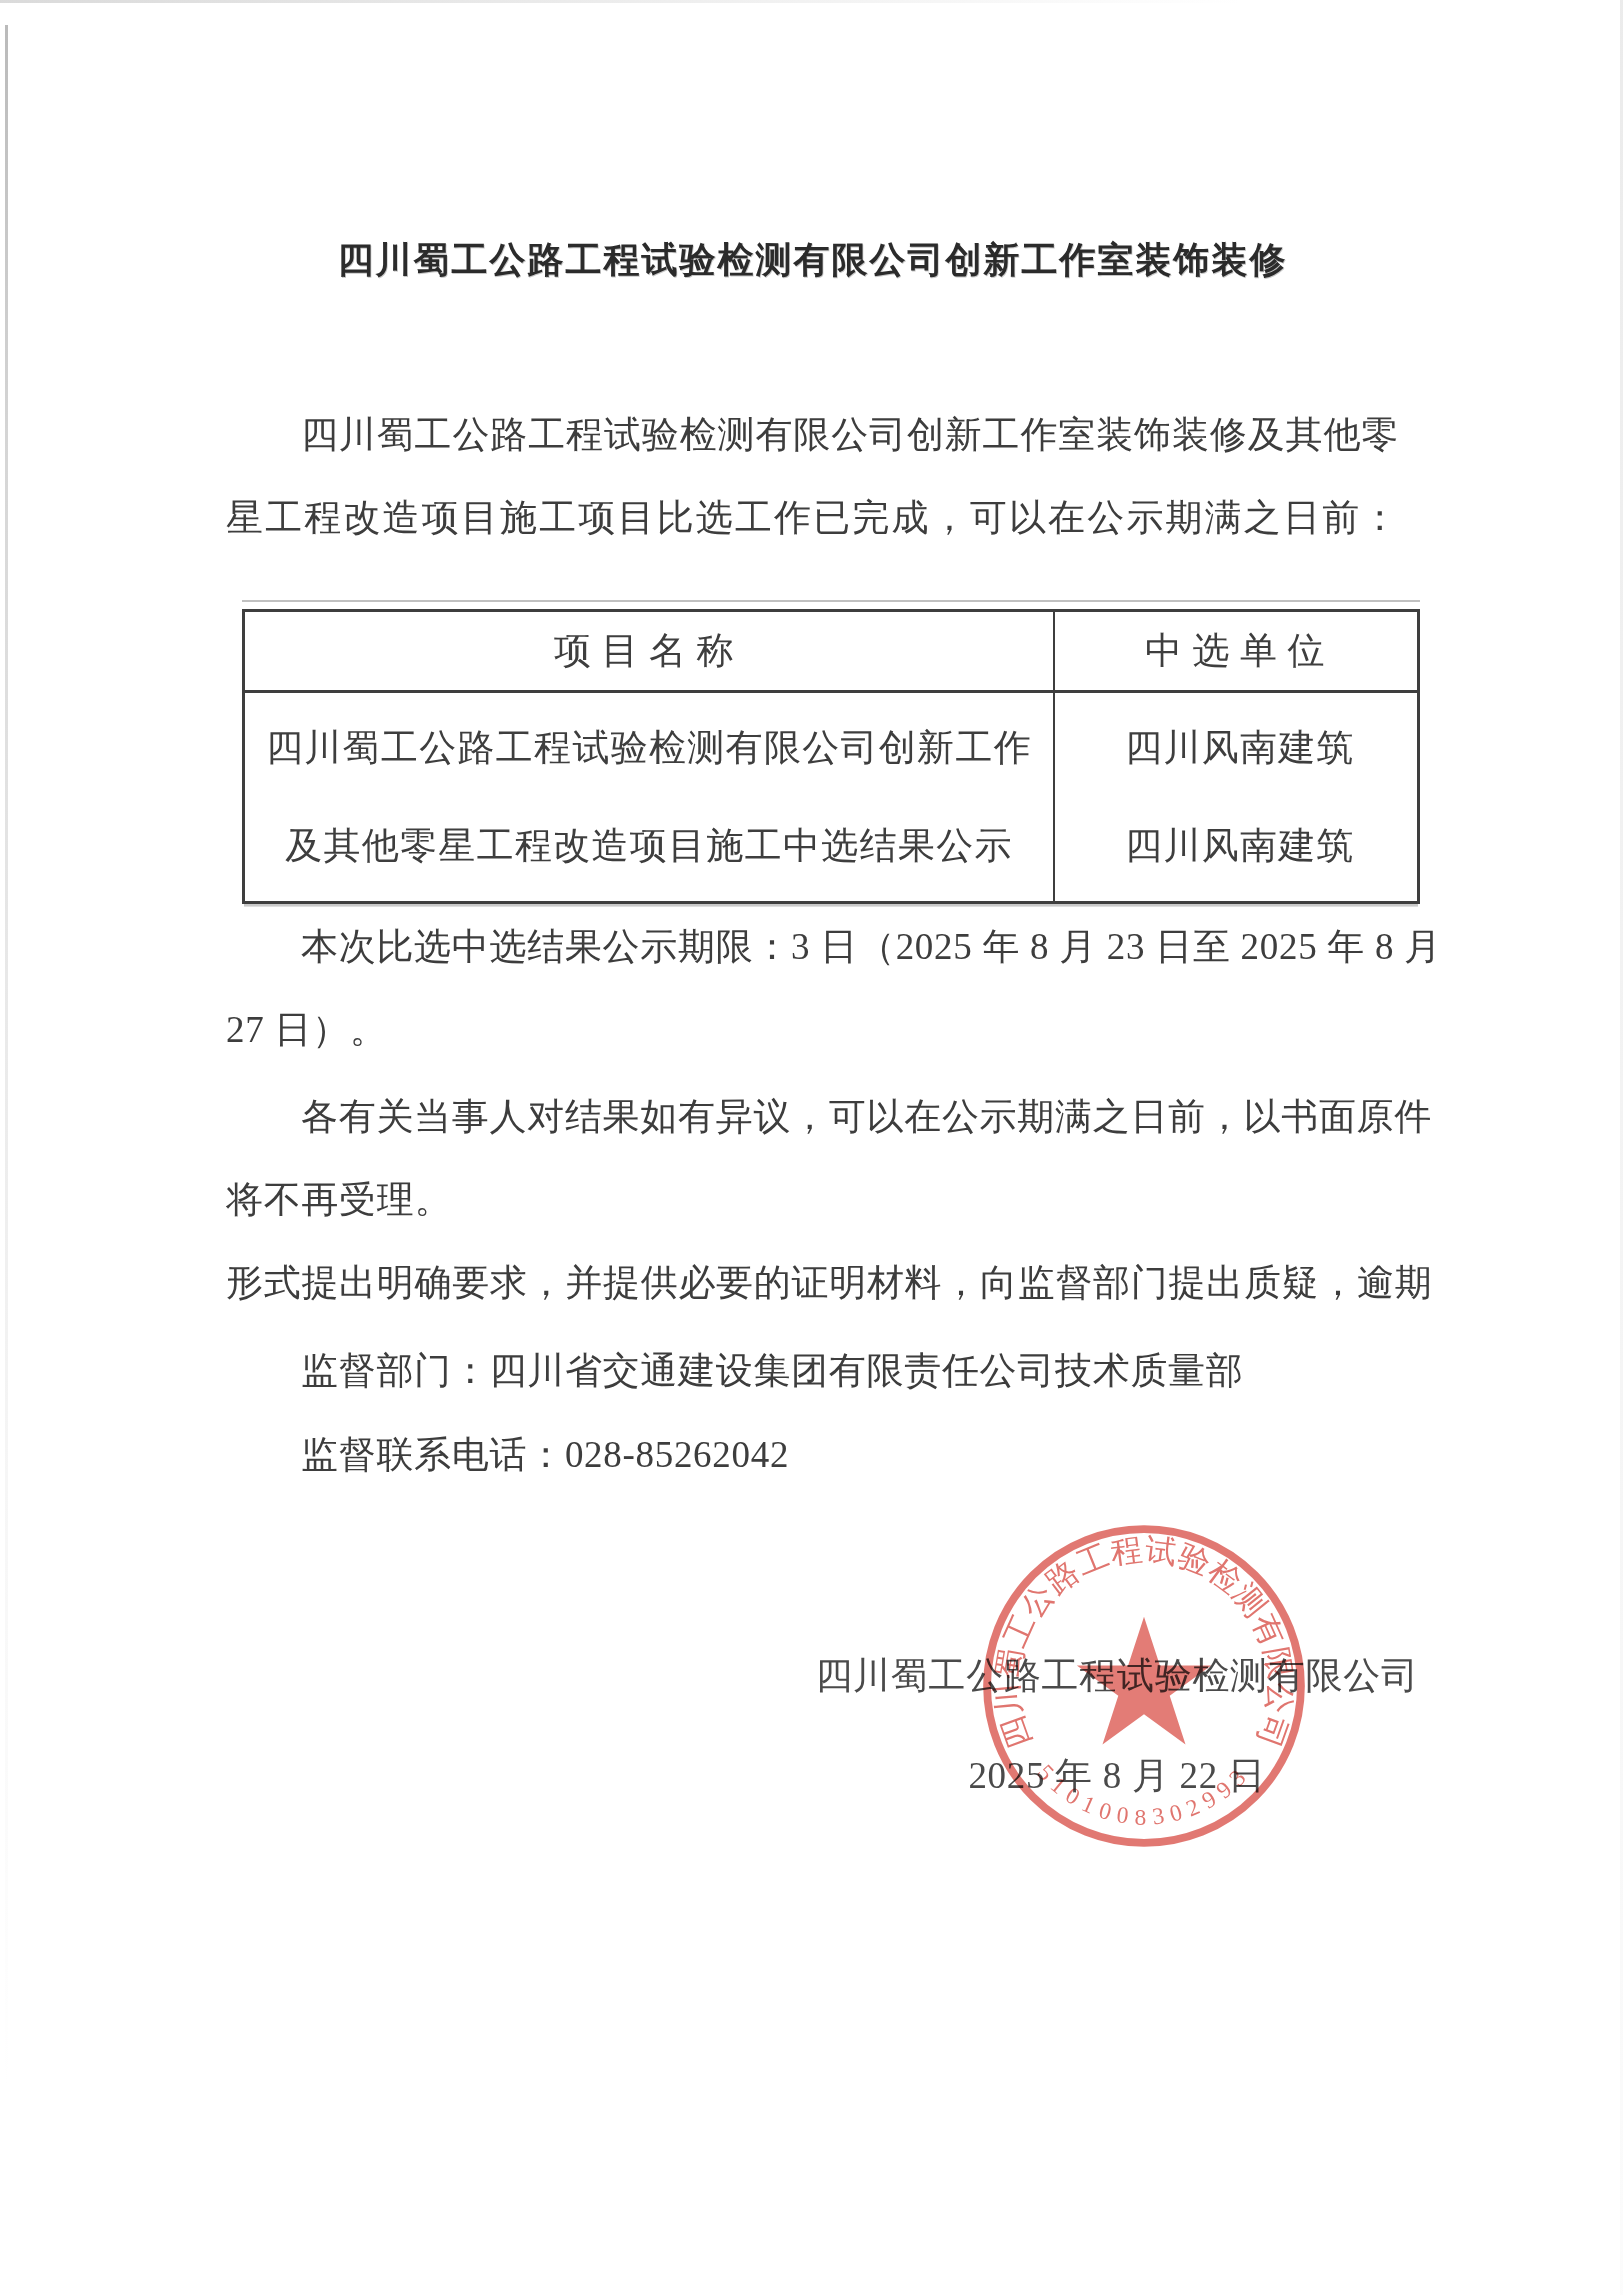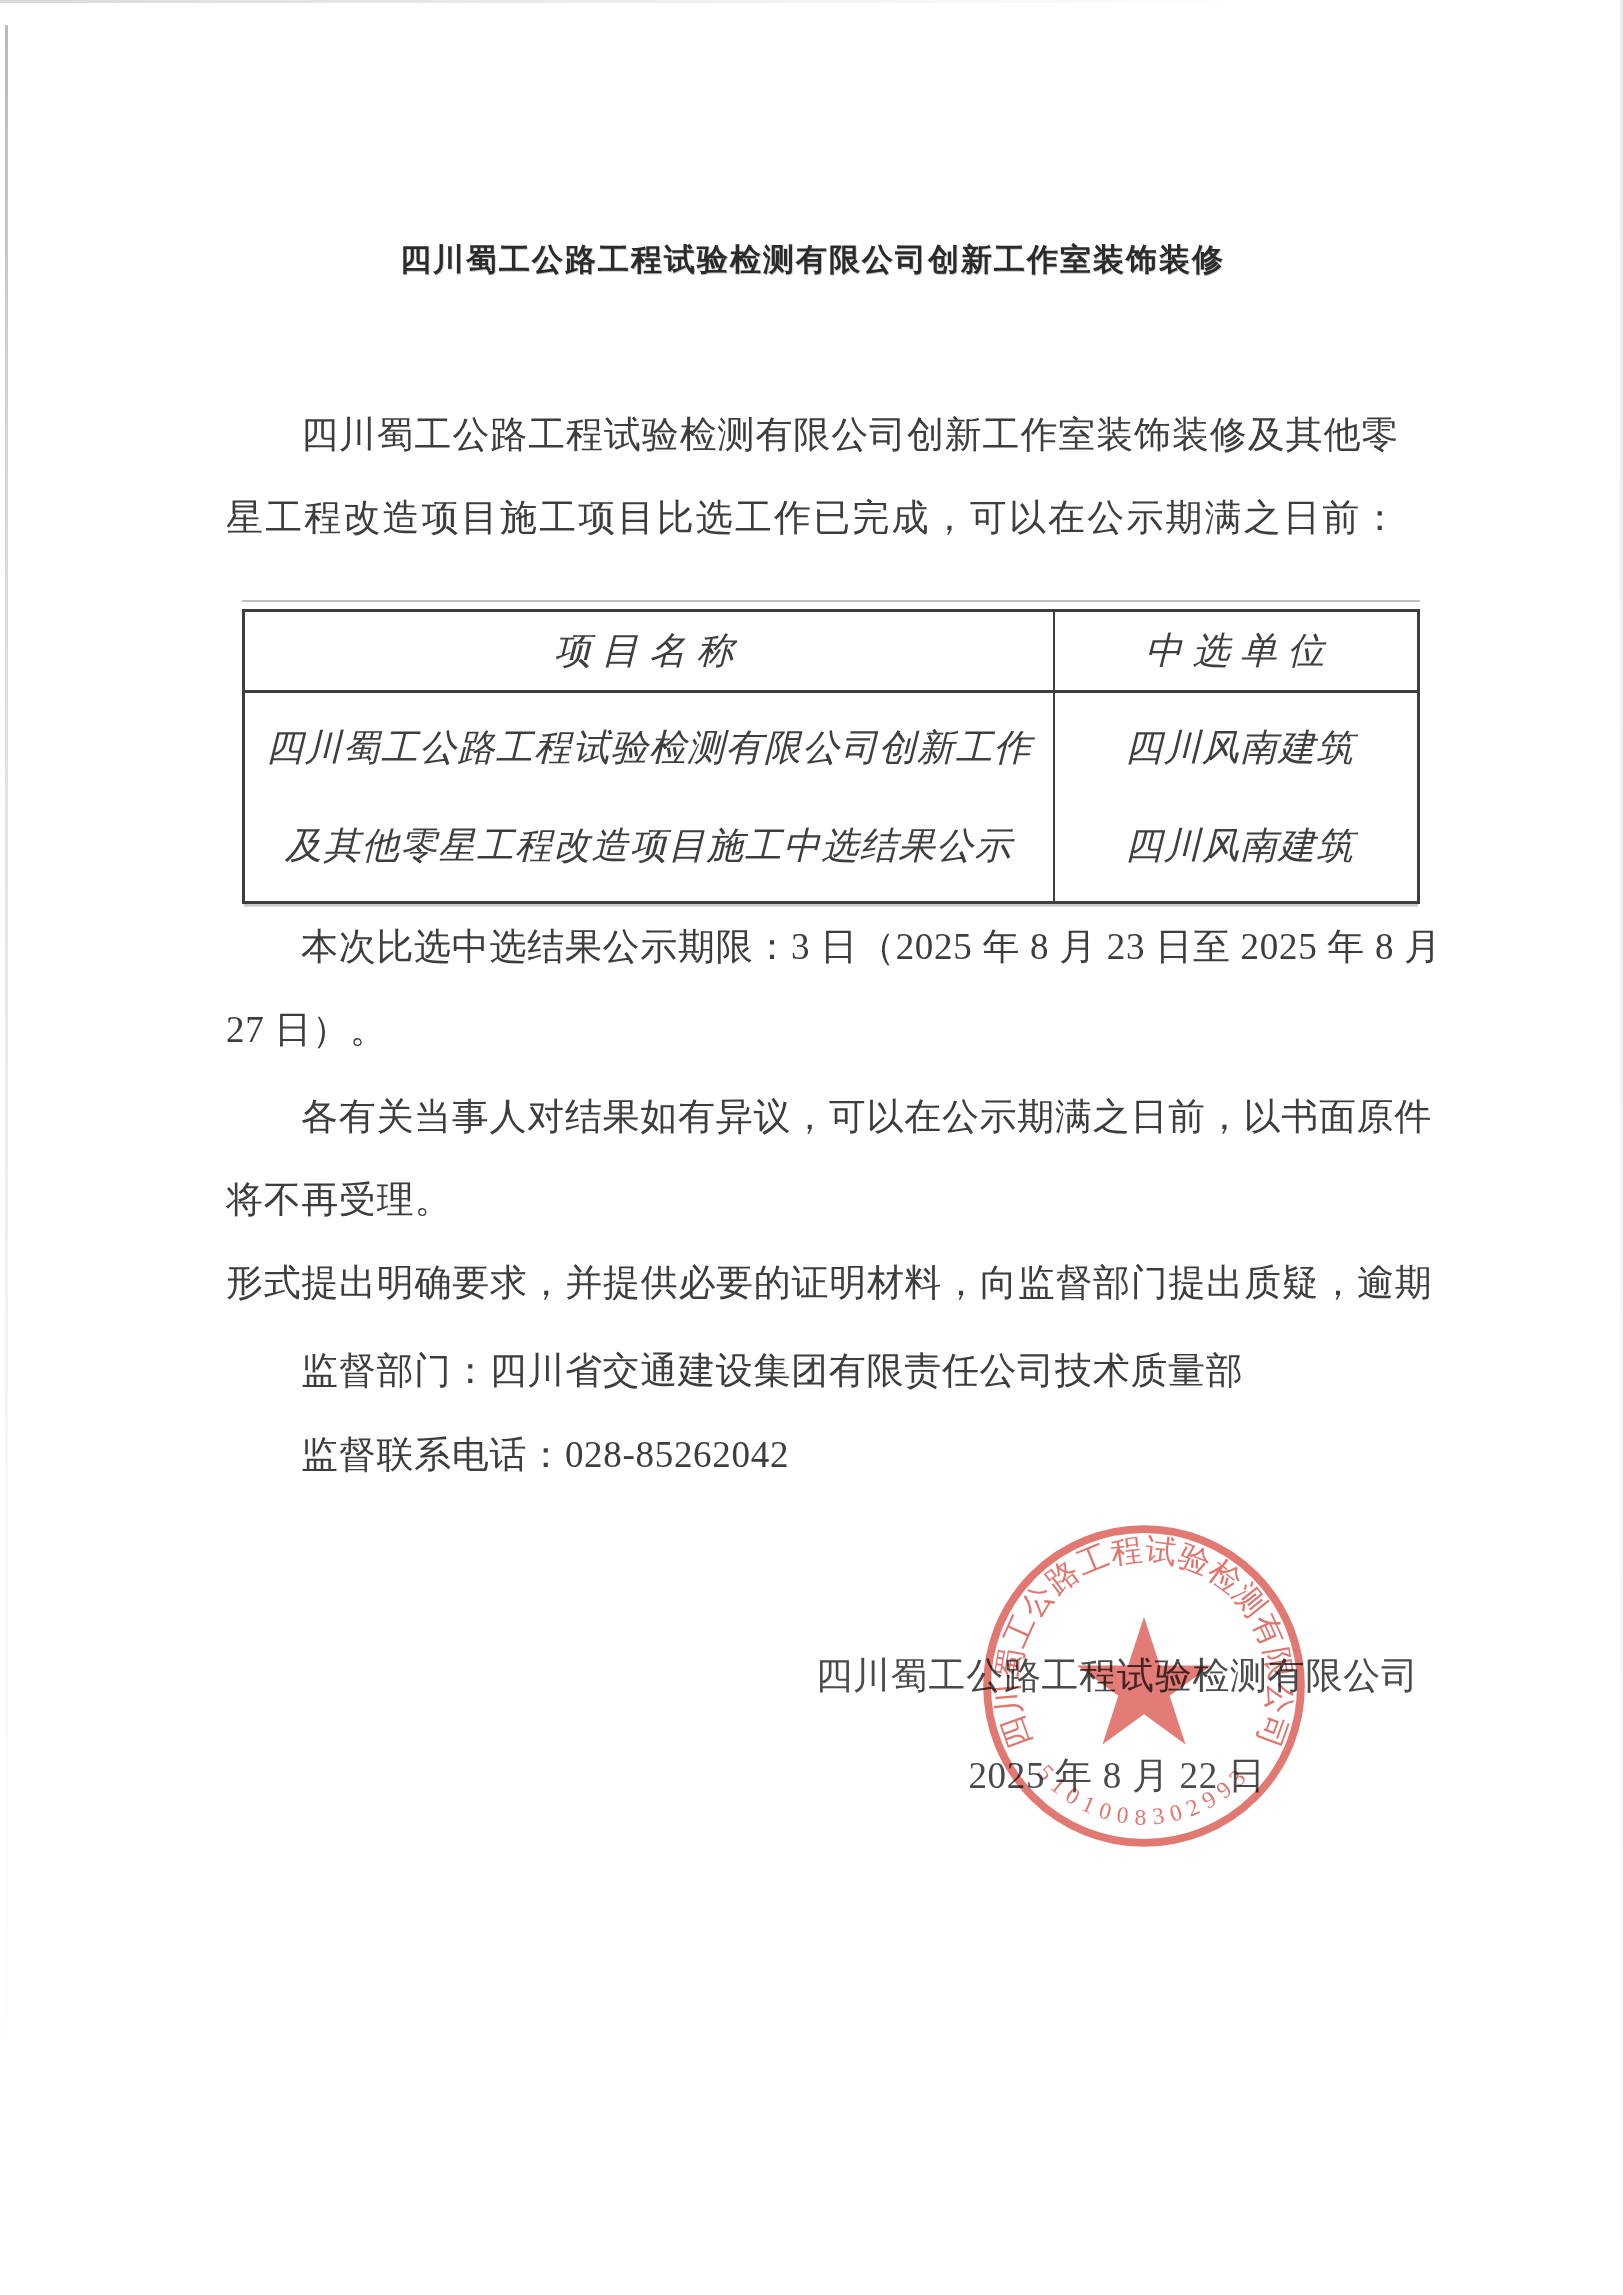--- a/index.html
+++ b/index.html
@@ -28,21 +28,21 @@
     background: linear-gradient(to right, rgba(150,150,150,.35), rgba(180,180,180,0));
   }
   .edge-right {
     position: absolute; right: 0; top: 0; width: 3.3px; height: 100%;
     background: linear-gradient(to bottom, rgba(190,190,190,.30), rgba(210,210,210,.08));
   }
 
   .title-line {
     position: absolute; left: 226px; width: 1173px; height: 60px;
     line-height: 60px; text-align: center;
-    font-size: 31px; font-weight: bold; color: #2b2b2b;
+    font-size: 36px; font-weight: bold; color: #2b2b2b;
     letter-spacing: 2px;
     text-shadow: 0.7px 0.7px 0 rgba(70,70,70,.30);
   }
   #title1 { top: 230px; }
   #title2 { top: 316px; }
 
   .para { position: absolute; left: 226px; width: 1173px; font-size: 37px; letter-spacing: 0.7px; }
   .line {
     display: block; height: 83px; line-height: 83px;
     white-space: nowrap; color: #3d3d3d;
@@ -56,21 +56,21 @@
   #para-supervisor{ top: 1329px; }
   #para-phone     { top: 1413px; }
 
   
   .result-table {
     position: absolute; left: 242px; top: 609px;
     width: 1178px; height: 295px;
     border: 3.3px solid #3e3e3e;
     box-sizing: border-box;
     box-shadow: 0 4.6px 0 -2px rgba(120,120,120,.40);
-    display: flex; flex-direction: column; font-style: italic;
+    display: flex; flex-direction: column;
   }
   
   .result-table::before {
     content: ""; position: absolute; left: -2.6px; right: -2.6px; top: -11.8px; height: 2px;
     background: rgba(130,130,130,.50);
   }
   .t-row { display: flex; box-sizing: border-box; }
   .t-header { height: 81px; border-bottom: 3.3px solid #3e3e3e; }
   .t-body { flex: 1; }
   .t-cell {

